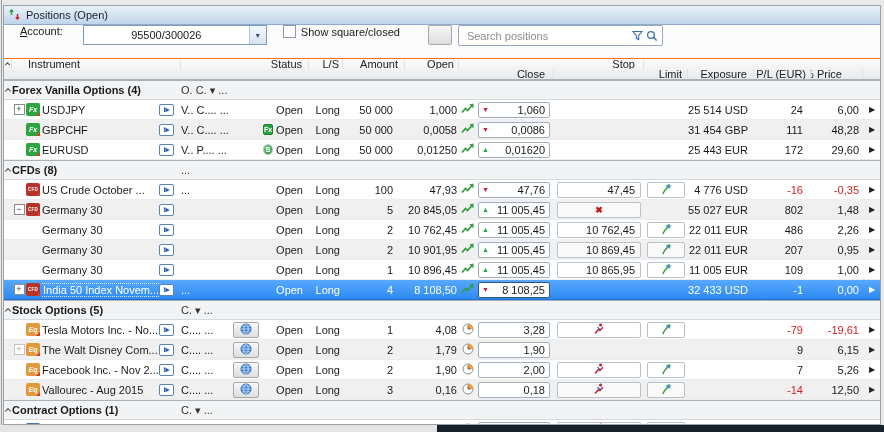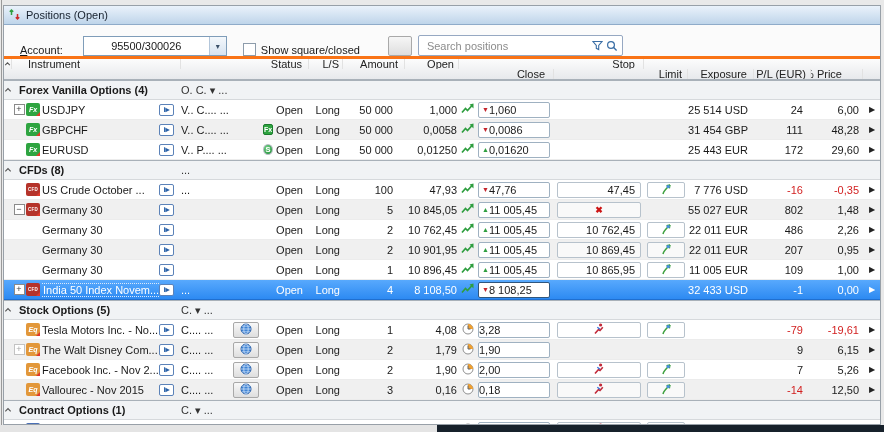--- a/index.html
+++ b/index.html
@@ -18,27 +18,27 @@
 
   
   .titlebar {
     height:19px; flex:0 0 19px; background:linear-gradient(#eaf2fb,#bfd5ea);
     border-bottom:1px solid #8fabc9; display:flex; align-items:center; padding-left:4px; gap:5px;
   }
   .titlebar .title { color:#17212e; }
 
   
   .toolbar {
-    height:34px; flex:0 0 34px; background:#fbfbfb; border-bottom:3px solid #f97316;
-    display:flex; align-items:flex-end;
+    height:34px; flex:0 0 34px; background:#fbfbfb; border-bottom:1px solid #f97316;
+    display:flex; align-items:flex-start;
   }
   .acct-label { margin-left:16px; }
   .acct-label u { text-decoration:underline; }
   .combo {
-    margin-left:20px; width:144px; height:20px; border:1px solid #7f9db9; background:#fff;
+    margin-left:20px; width:184px; height:20px; border:1px solid #7f9db9; background:#fff;
     display:flex; align-items:stretch;
   }
   .combo .val { flex:1; display:flex; align-items:center; justify-content:center; }
   .combo .dd {
     width:17px; border-left:1px solid #b3c6da; background:linear-gradient(#f4f8fc,#d7e3f0);
     display:flex; align-items:center; justify-content:center; color:#3a4f68; font-size:8px;
   }
   .chk-wrap { margin-left:16px; display:flex; align-items:center; gap:5px; }
   .chk { width:13px; height:13px; border:1px solid #8d9cab; background:#fff; }
   .mini-btn {
@@ -90,21 +90,21 @@
   .hd .c { border-right:1px solid #e2e2e2; }
   .hd .hinstr { grid-column:3/6; justify-content:flex-start; padding-left:2px; }
 
   
   .rows { flex:1; overflow:hidden; background:#fff; }
   .row { height:20px; border-bottom:1px solid #ececec; background:#fff; }
   .row.alt { background:#f0f0f0; }
   .row.group {
     background:#f1f3f5; border-top:1px solid #a9b1b9; border-bottom:1px solid #d6d9dc;
   }
-  .row.group .gl { grid-column:2/6; font-weight:bold;margin-left:7px; }
+  .row.group .gl { grid-column:2/6; font-weight:bold; }
   .row.group .gx { grid-column:6/9; color:#333; }
   .row.selected {
     background:linear-gradient(#58a9fd,#2d8af2); color:#fff; border-bottom-color:#1f6fd0;
   }
   .row.selected .nm { outline:1px dotted #d8e8fb; padding:0 1px; }
 
   
   .pm {
     width:11px; height:11px; border:1px solid #8a8a8a; background:#fff; color:#444;
     font-size:9px; line-height:9px; display:flex; align-items:center; justify-content:center;
@@ -137,21 +137,21 @@
     width:11px; height:11px; border-radius:50%; border:1px solid #b6bcc2;
     background:radial-gradient(circle at 35% 30%, #6fd084, #1f8f35);
     color:#fff; font-size:7.5px; font-weight:bold; display:flex; align-items:center;
     justify-content:center; margin-right:3px;
   }
   .pricebox {
     display:flex; align-items:center; width:72px; height:16px; margin-left:2px;
     border:1px solid #9fb1c1; border-radius:2px; background:#fff; color:#1a1a1a;
   }
   .pricebox .pav { margin-left:3px; font-size:7px; line-height:1; }
-  .pricebox .pv { flex:1; text-align:left; padding-right:4px; }
+  .pricebox .pv { flex:1; text-align:right; padding-right:4px; }
   .selected .pricebox { border-color:#2f567e; }
   .sbox {
     display:flex; align-items:center; width:84px; height:16px; margin-left:3px;
     border:1px solid #b7c2cc; border-radius:2px; background:rgba(255,255,255,.6); color:#1a1a1a;
   }
   .sbox .sv { flex:1; text-align:right; padding-right:5px; }
   .sbox.center { justify-content:center; }
   .lbox {
     display:flex; align-items:center; justify-content:center; width:38px; height:16px;
     border:1px solid #b7c2cc; border-radius:2px; background:rgba(255,255,255,.6);
@@ -424,21 +424,21 @@
         </span>
         <span class="c c15">
           <span class="lbox">
             <span><svg width="12" height="12" viewBox="0 0 12 12">
                 <path d="M3 11 C4 7 7 5 10 2" fill="none" stroke="#3fa040" stroke-width="1.5"></path>
                 <path d="M10 2 L6.5 2.6 M10 2 L9.4 5.4" stroke="#3fa040" stroke-width="1.3" fill="none"></path>
                 <circle cx="8.2" cy="3.6" r="1.7" fill="#4a90e2"></circle>
               </svg></span>
           </span>
         </span>
-        <span class="c c16">7 776 USD</span>
+        <span class="c c16">4 776 USD</span>
         <span class="c c17" style="">
           <span class="neg">-16</span>
         </span>
         <span class="c c18">
           <span class="neg">-0,35</span>
         </span>
         <span class="c c19">
           <span class="rarr">▶</span>
         </span>
       </div>
@@ -455,21 +455,21 @@
         <span class="c c5">
           <span class="tbtn">i▸</span>
         </span>
         <span class="c c6"></span>
         <span class="c c7"></span>
         <span class="c c8">
           <span>Open</span>
         </span>
         <span class="c c9">Long</span>
         <span class="c c10">5</span>
-        <span class="c c11">10 845,05</span>
+        <span class="c c11">20 845,05</span>
         <span class="c c12">
           <span><svg width="13" height="11" viewBox="0 0 13 11">
               <path d="M1 9.5 L4.5 5.5 L6.5 7.5 L11 2.5" fill="none" stroke="#2e9e3f" stroke-width="1.7"></path>
               <polygon points="12.5,0.5 12.5,5.5 8.5,1.5" fill="#2e9e3f"></polygon>
             </svg></span>
         </span>
         <span class="c c13">
           <span class="pricebox">
             <span class="pav cup">▲</span>
             <span class="pv">11 005,45</span>
@@ -907,21 +907,21 @@
         <span class="c c19">
           <span class="rarr">▶</span>
         </span>
       </div>
       <div class="row grid alt">
         <span class="c c2"></span>
         <span class="c c3">
           <span class="ii" style="background:#e2973a">Eq</span>
         </span>
         <span class="c c4">
-          <span class="nm">Vallourec - Nov 2015</span>
+          <span class="nm">Vallourec - Aug 2015</span>
         </span>
         <span class="c c5">
           <span class="tbtn">i▸</span>
         </span>
         <span class="c c6">C.... ...</span>
         <span class="c c7">
           <span class="exbtn">
             <span><svg width="12" height="12" viewBox="0 0 12 12">
                 <circle cx="6" cy="6" r="5" fill="#3f84d6" stroke="#2a5fa8"></circle>
                 <ellipse cx="6" cy="6" rx="2.2" ry="5" fill="none" stroke="#cfe2f8" stroke-width="0.8"></ellipse>

